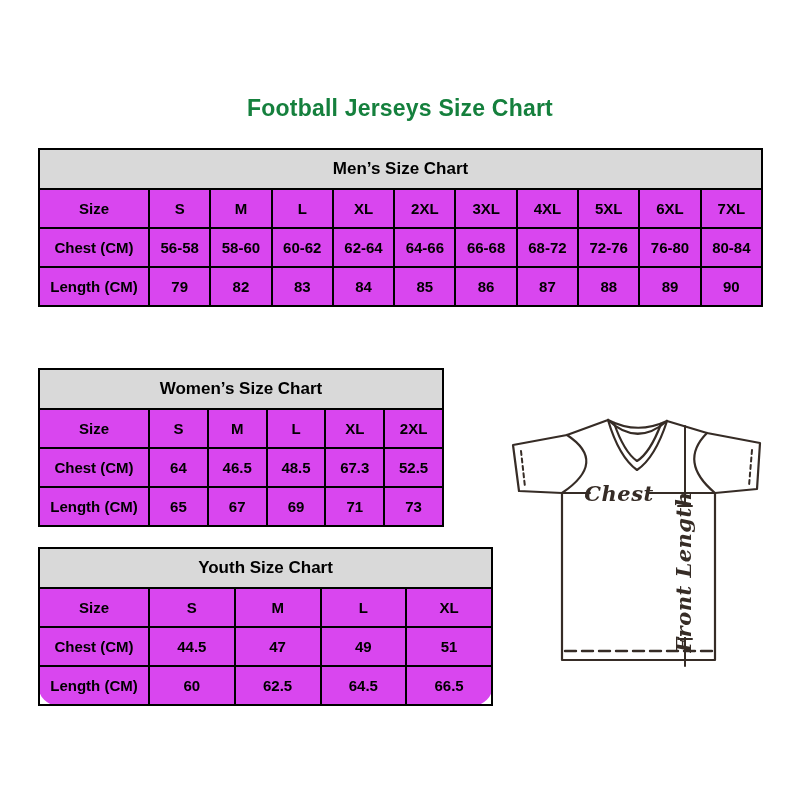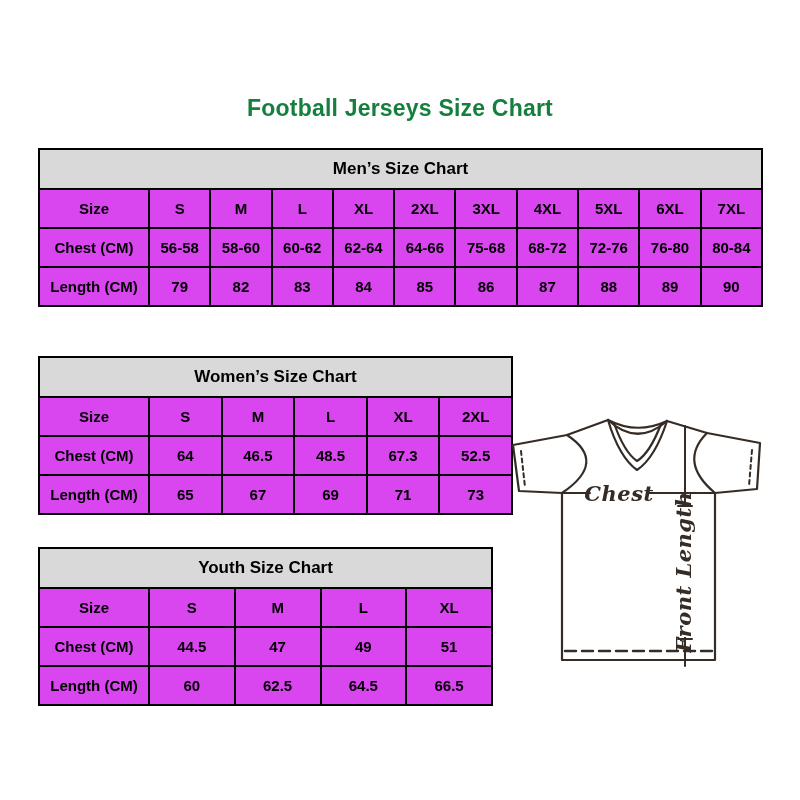--- a/index.html
+++ b/index.html
@@ -16,22 +16,22 @@
     background:#d946ef;
   }
   table.size-table th, table.size-table td{
     border:2px solid #000;text-align:center;vertical-align:middle;
     font-weight:bold;padding:0;height:37px;font-size:15px;color:#000;
   }
   table.size-table th.banner{
     background:#d9d9d9;font-size:17px;height:38px;
   }
   .tbl-men{left:38px;top:148px;width:725px;}
-  .tbl-women{left:38px;top:356px;width:475px;padding-left:8px;}
-  .tbl-youth{left:38px;top:547px;width:455px;}
+  .tbl-women{left:38px;top:368px;width:406px;padding-left:8px;}
+  .tbl-youth{left:38px;top:547px;width:455px;border-radius:21px;}
   .jersey-svg{position:absolute;left:498px;top:410px;width:285px;height:265px;}
   .jersey-label{
     font-family:"DejaVu Serif", serif;font-style:italic;font-weight:bold;
     font-size:21px;fill:#362c26;letter-spacing:0.5px;
   }
 </style>
 </head>
 <body>
 
 <div class="page-title">Football Jerseys Size Chart</div>
@@ -67,21 +67,21 @@
         <td>6XL</td>
         <td>7XL</td>
       </tr>
       <tr>
         <td>Chest (CM)</td>
         <td>56-58</td>
         <td>58-60</td>
         <td>60-62</td>
         <td>62-64</td>
         <td>64-66</td>
-        <td>75-68</td>
+        <td>66-68</td>
         <td>68-72</td>
         <td>72-76</td>
         <td>76-80</td>
         <td>80-84</td>
       </tr>
       <tr>
         <td>Length (CM)</td>
         <td>79</td>
         <td>82</td>
         <td>83</td>

